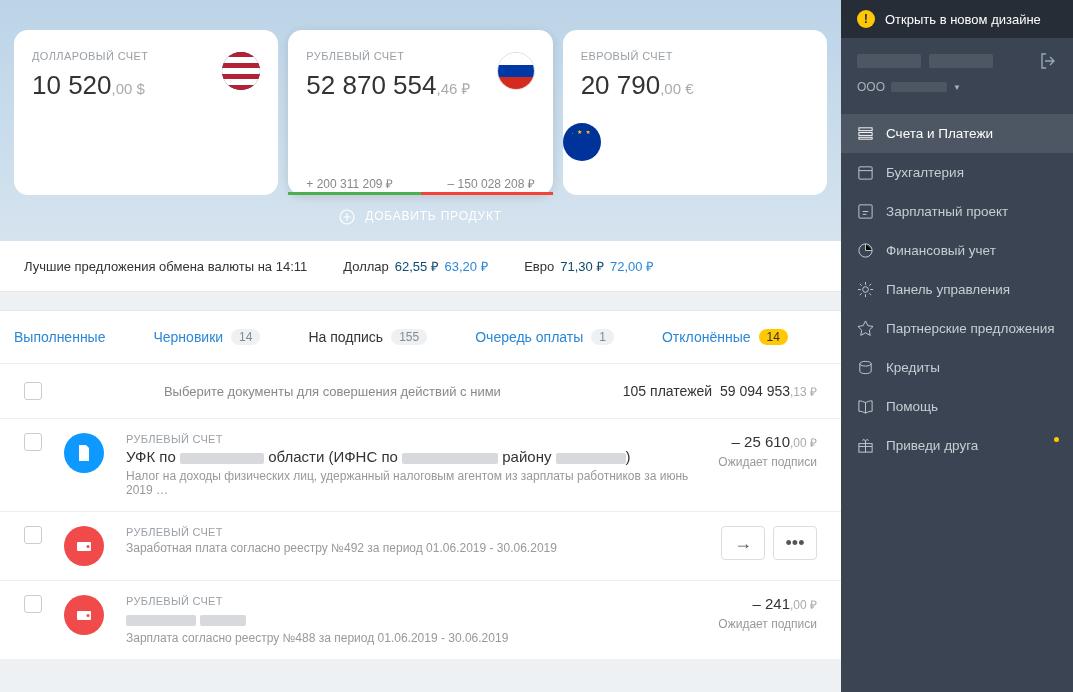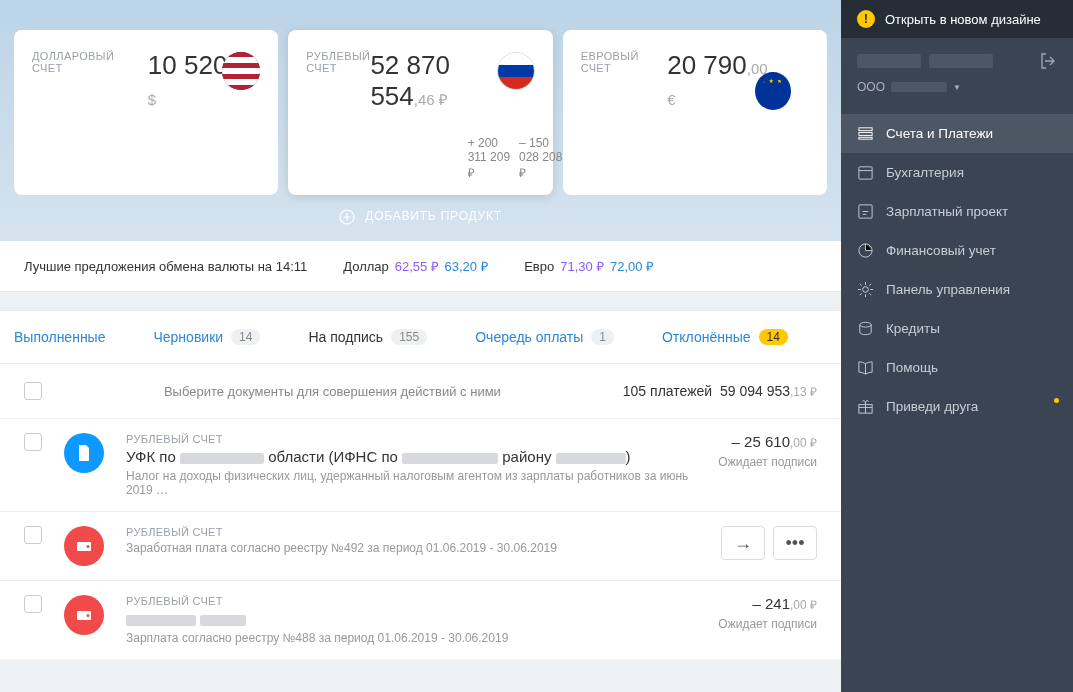--- a/index.html
+++ b/index.html
@@ -1,41 +1,41 @@
 <!DOCTYPE html>
 <html><head>
 <meta charset="utf-8">
 <style>
 * { margin: 0; padding: 0; box-sizing: border-box; font-family: Arial, Helvetica, sans-serif; }
 body { background: #eef1f4; width: 1073px; height: 692px; overflow: hidden; display: flex; }
 .main { flex: 1; display: flex; flex-direction: column; }
 .hero { background: linear-gradient(180deg, #bcd4e8 0%, #d5e3ee 100%); padding: 30px 14px 12px; }
 .cards { display: flex; gap: 10px; }
-.card { background: #fff; border-radius: 8px; padding: 20px 18px 14px; flex: 1; position: relative; min-height: 165px; display: flex; flex-direction: row; }
+.card { background: #fff; border-radius: 14px; padding: 20px 18px 14px; flex: 1; position: relative; min-height: 165px; display: flex; flex-direction: column; }
 .card.active { box-shadow: 0 2px 10px rgba(0,0,0,.12); }
 .card-title { font-size: 11px; color: #9aa0a6; letter-spacing: .4px; margin-bottom: 8px; }
 .balance { font-size: 26px; color: #333; font-weight: 400; }
 .balance .dec { font-size: 15px; color: #aaa; }
 .flag { position: absolute; top: 22px; right: 18px; width: 38px; height: 38px; border-radius: 50%; }
 .flag-us { background: #26336b; display: flex; flex-direction: column; overflow: hidden; }
 .flag-us div { flex:1; }
 .flag-us .r { background:#b22234; } .flag-us .w { background:#fff; }
 .flag-ru { display:flex; flex-direction:column; overflow:hidden; border:1px solid #ddd; }
 .flag-ru div { flex:1; } .flag-ru .w{background:#fff;} .flag-ru .b{background:#0039a6;} .flag-ru .rd{background:#d52b1e;}
 .flag-eu { background:#003399; position:relative; }
 .flag-eu::after { content:"★★★★★★★★★★★★"; position:absolute; color:#ffcc00; font-size:6px; top:50%; left:50%; width:26px; height:26px; transform:translate(-50%,-50%); border-radius:50%; text-align:center; line-height:7px; letter-spacing:3px; overflow:hidden; }
 .card-footer { margin-top:auto; display:flex; justify-content:space-between; font-size:12px; color:#888; }
 .progress { display:flex; height:3px; margin:0 -18px -14px; }
 .progress .g{background:#4caf50;flex:1;} .progress .r{background:#f44336;flex:1;}
 .add-product { text-align:center; color:#fff; font-size:12px; letter-spacing:.8px; padding:14px 0 4px; cursor:pointer; }
 .add-product svg { vertical-align:middle; margin-right:6px; }
 .rates { background:#fff; padding:16px 24px; font-size:13px; color:#555; border-bottom:1px solid #e8e8e8; display:flex; gap:36px; align-items:center; }
 .rates .label { color:#333; }
 .rates .pair { color:#333; }
-.rates .v1 { color:#8b5cf6; margin-left:6px; }
+.rates .v1 { color:#0c4a6e; margin-left:6px; }
 .rates .v2 { color:#2b87d8; margin-left:6px; }
 .tabs { background:#fff; padding:18px 14px; display:flex; gap:48px; font-size:14px; border-top:1px solid #e8e8e8; margin-top:18px; }
 .tab { color:#2b87d8; cursor:pointer; display:flex; align-items:center; gap:8px; }
 .tab.active { color:#333; }
 .badge { background:#eef1f4; color:#888; border-radius:10px; padding:1px 8px; font-size:12px; }
 .badge.yellow { background:#ffc800; color:#333; }
 .list-head { background:#fff; padding:18px 24px; display:flex; align-items:center; gap:28px; border-top:1px solid #eee;text-align:center; }
 .chk { width:18px; height:18px; border:1px solid #ccc; border-radius:3px; cursor:pointer; }
 .list-head .hint { color:#888; font-size:13px; flex:1; }
 .list-head .summary { font-size:14px; color:#333; }
@@ -267,20 +267,26 @@
       </div>
     <div class="nav-item">
         <svg viewBox="0 0 18 18">
           <circle cx="9" cy="9" r="3" fill="none" stroke="currentColor"></circle>
           <path d="M9 1v3M9 14v3M1 9h3M14 9h3M3 3l2 2M13 13l2 2M15 3l-2 2M5 13l-2 2" stroke="currentColor"></path>
         </svg>
         <span>Панель управления</span>
       </div>
     <div class="nav-item">
         <svg viewBox="0 0 18 18">
+          <path d="M9 1l2.5 5 5.5.8-4 4 1 5.5L9 13.5 4 16.3l1-5.5-4-4L6.5 6z" fill="none" stroke="currentColor"></path>
+        </svg>
+        <span>Партнерские предложения</span>
+      </div>
+    <div class="nav-item">
+        <svg viewBox="0 0 18 18">
           <ellipse cx="9" cy="5" rx="6" ry="2.5" fill="none" stroke="currentColor"></ellipse>
           <path d="M3 5v8c0 1.4 2.7 2.5 6 2.5s6-1.1 6-2.5V5" fill="none" stroke="currentColor"></path>
         </svg>
         <span>Кредиты</span>
       </div>
     <div class="nav-item">
         <svg viewBox="0 0 18 18">
           <path d="M2 3c3 0 5 1 7 2 2-1 4-2 7-2v11c-3 0-5 1-7 2-2-1-4-2-7-2z" fill="none" stroke="currentColor"></path>
           <path d="M9 5v11" stroke="currentColor"></path>
         </svg>

